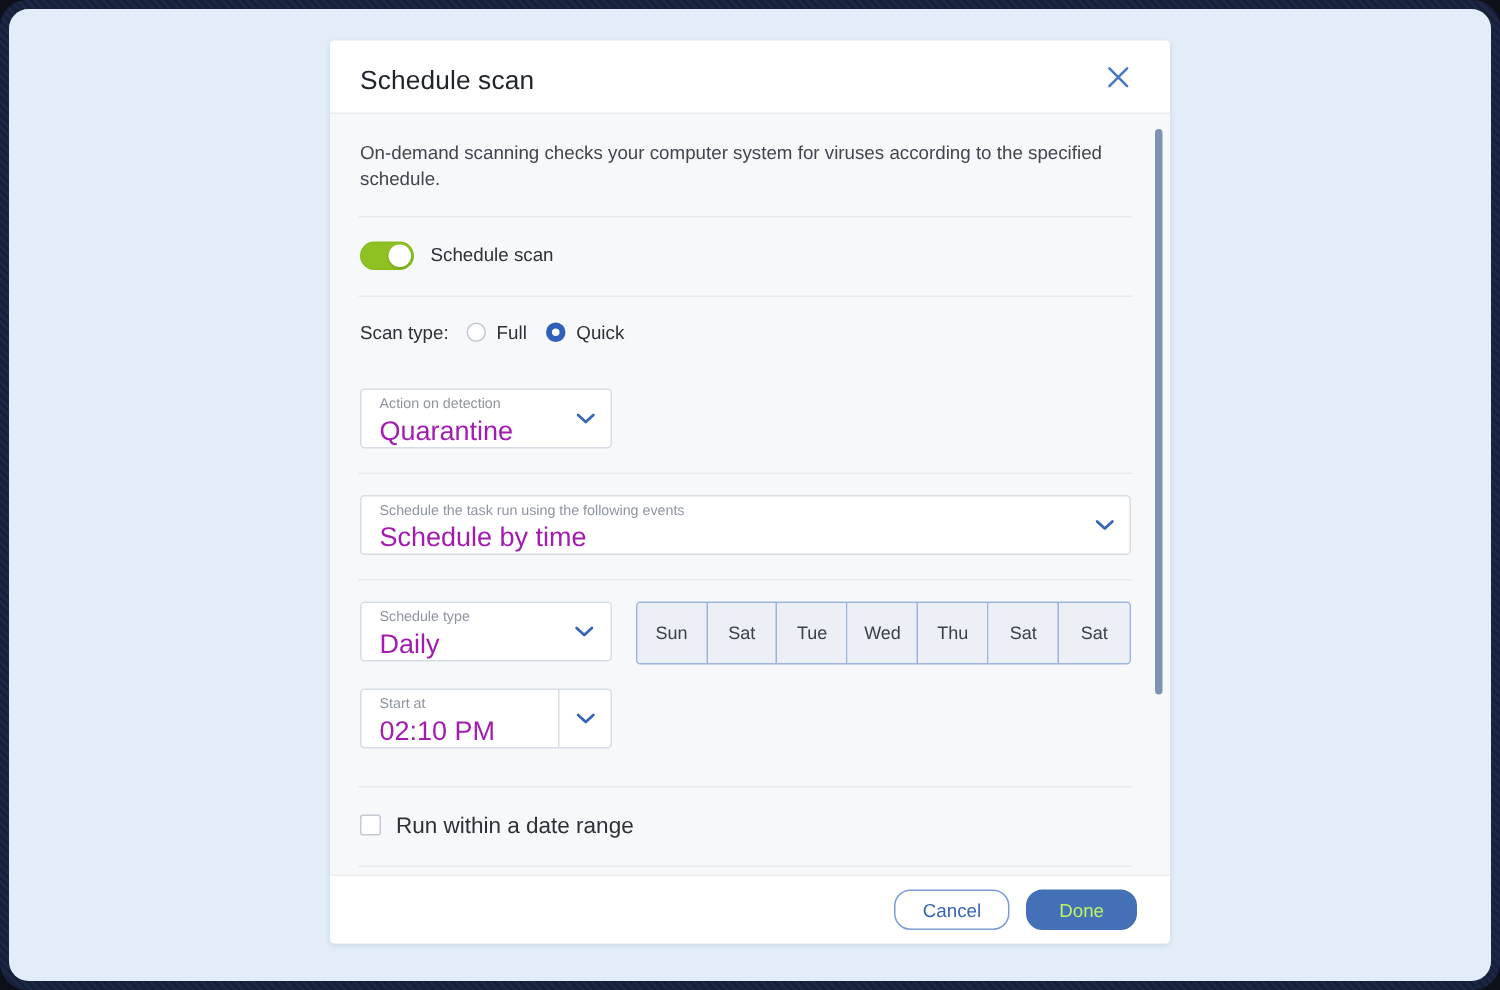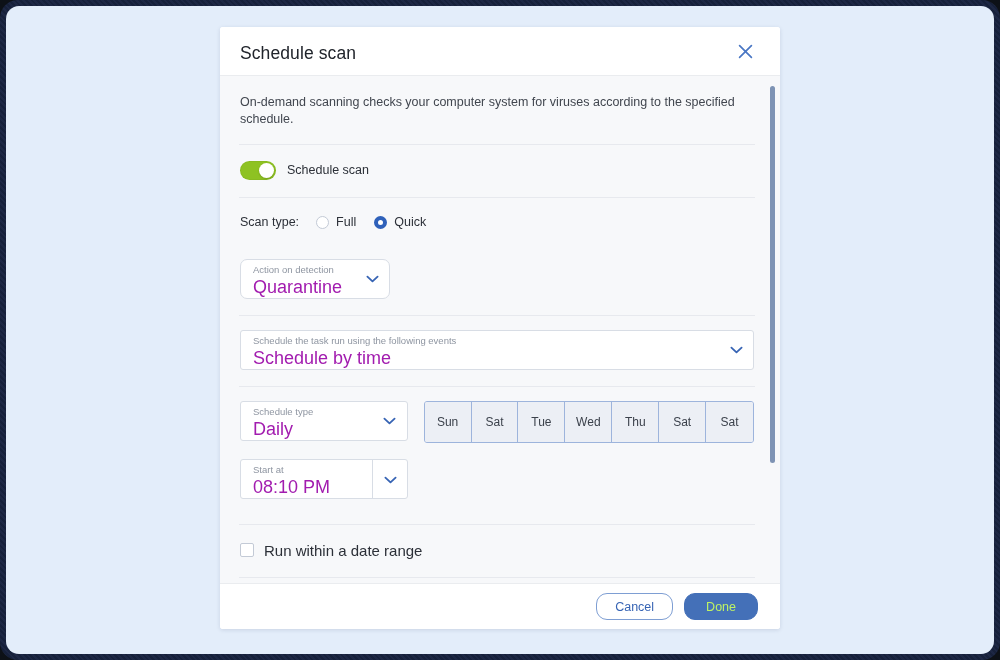--- a/index.html
+++ b/index.html
@@ -139,28 +139,28 @@
   .toggle-label {
     font-size: 12.5px;
     color: #2c3038;
   }
 
   
   .scantype-row {
     display: flex;
     align-items: center;
     padding: 17px 2px 16px 2px;
-    gap: 9px;
+    gap: 4px;
     font-size: 12.5px;
     color: #2c3038;
   }
   .scantype-label { margin-right: 8px; }
   .radio-opt {
     display: flex;
-    align-items: flex-end;
+    align-items: flex-start;
     gap: 7px;
     cursor: pointer;
     margin-right: 9px;
   }
   .radio {
     width: 13px;
     height: 13px;
     border-radius: 50%;
     box-sizing: border-box;
     border: 1.5px solid #c3cad6;
@@ -207,21 +207,21 @@
   }
   .chev-box {
     flex: 0 0 auto;
     width: 34px;
     display: flex;
     align-items: center;
     justify-content: center;
   }
   .chev-box.split { border-left: 1px solid #d8dde5; }
 
-  .field-w-action { width: 150px; border-radius: 7px; }
+  .field-w-action { width: 168px; }
   .field-w-full { width: 100%; }
   .field-w-type { width: 168px; }
   .field-w-start { width: 168px; }
 
   
   .schedule-row {
     display: flex;
     align-items: flex-start;
     padding: 14px 2px 0 2px;
     gap: 16px;
@@ -438,21 +438,21 @@
               <button class="day-btn">Thu</button>
               <button class="day-btn">Sat</button>
               <button class="day-btn">Sat</button>
             </div>
           </div>
 
           <div class="startat-block">
             <div class="field field-w-start">
               <div class="field-texts">
                 <div class="field-label">Start at</div>
-                <div class="field-value">08:10 PM</div>
+                <div class="field-value">02:10 PM</div>
               </div>
               <div class="chev-box split">
                 <span>
                   <svg width="13" height="8" viewBox="0 0 13 8" aria-hidden="true">
                     <path d="M1.4 1.6 L6.5 6.4 L11.6 1.6" stroke="#3764b4" stroke-width="1.8" fill="none" stroke-linecap="round" stroke-linejoin="round"></path>
                   </svg>
                 </span>
               </div>
             </div>
           </div>

